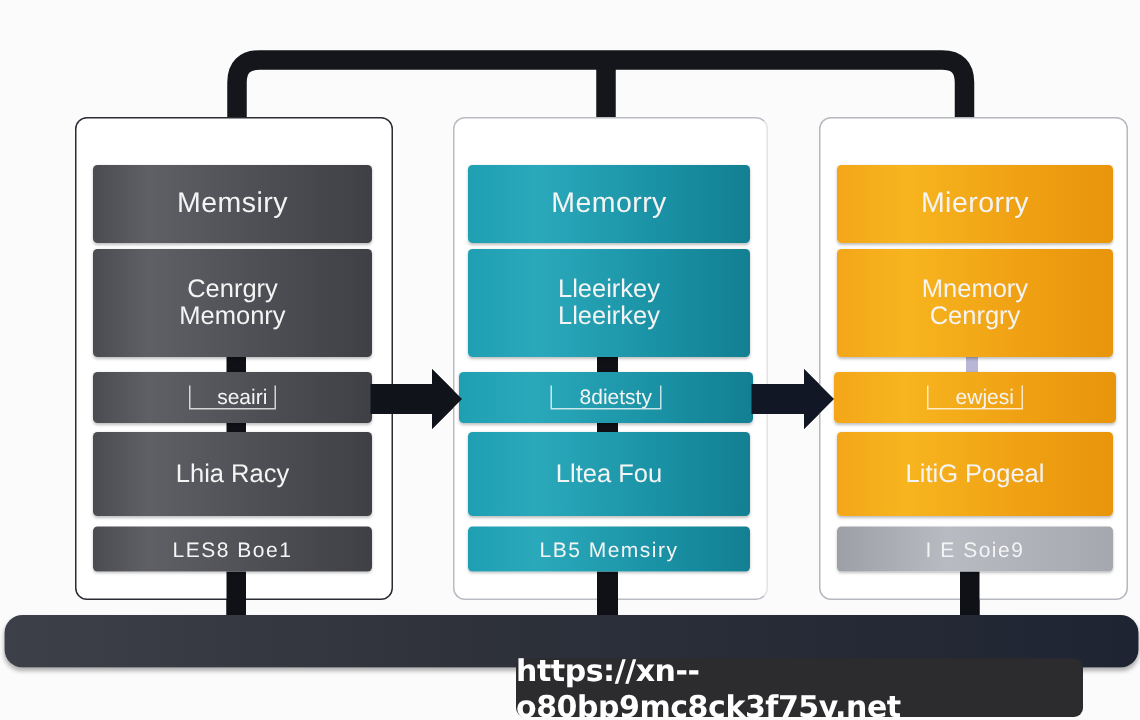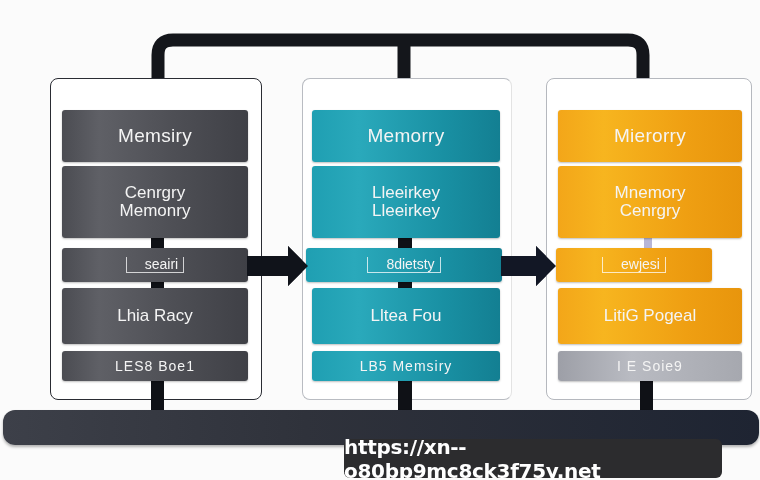--- a/index.html
+++ b/index.html
@@ -38,21 +38,21 @@
     background:linear-gradient(90deg,#4b4c52 0%,#5f6066 20%,#4e4f55 60%,#3f4046 100%); }
   .col1 .block { left:312px; width:188px;
     background:linear-gradient(90deg,#1f9fb2 0%,#2aa9bb 25%,#1990a3 70%,#137f92 100%); }
   .col2 .block { left:558px; width:184px;
     background:linear-gradient(90deg,#f3a619 0%,#f7b51f 25%,#ef9f12 70%,#e8950c 100%); }
   .col2 .b-foot {
     background:linear-gradient(90deg,#9d9fa7 0%,#b9bbc2 40%,#a6a8af 100%);
     justify-content:center;
   }
   .col1 .b-tag { left:306px; width:196px; }
-  .col2 .b-tag { left:556px; width:156px; }
+  .col2 .b-tag { left:556px; width:188px; }
 
   #base-bar {
     left:3px; top:410px; width:756px; height:35px; border-radius:12px;
     background:linear-gradient(90deg,#3d4049 0%,#2f323b 40%,#1e2432 100%);
     box-shadow:0 2px 3px rgba(0,0,0,0.3);
   }
   #url-badge {
     left:344px; top:439px; width:378px; height:39px; border-radius:6px;
     background:#2c2c2e; color:#ffffff;
     font-family:"DejaVu Sans", sans-serif; font-weight:bold; font-size:20px;

